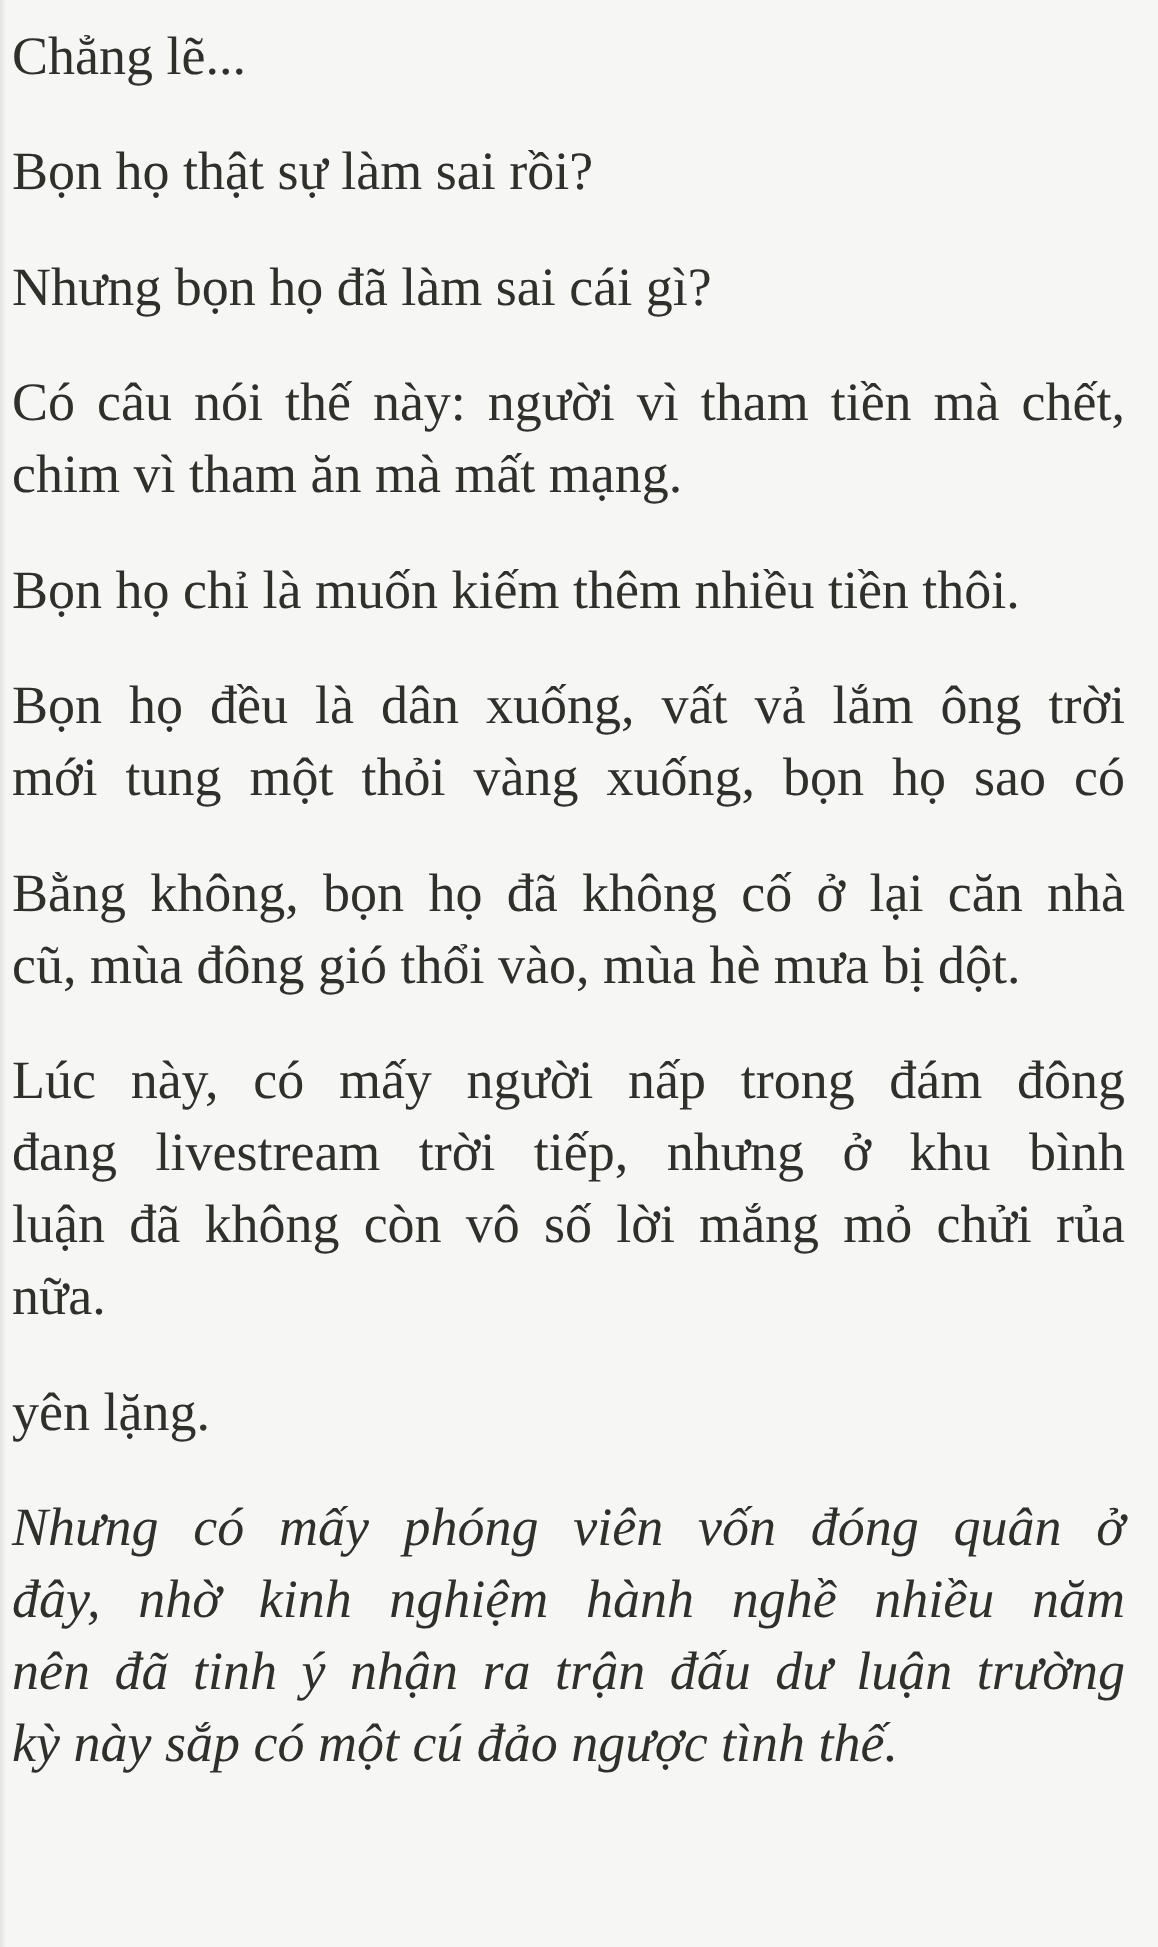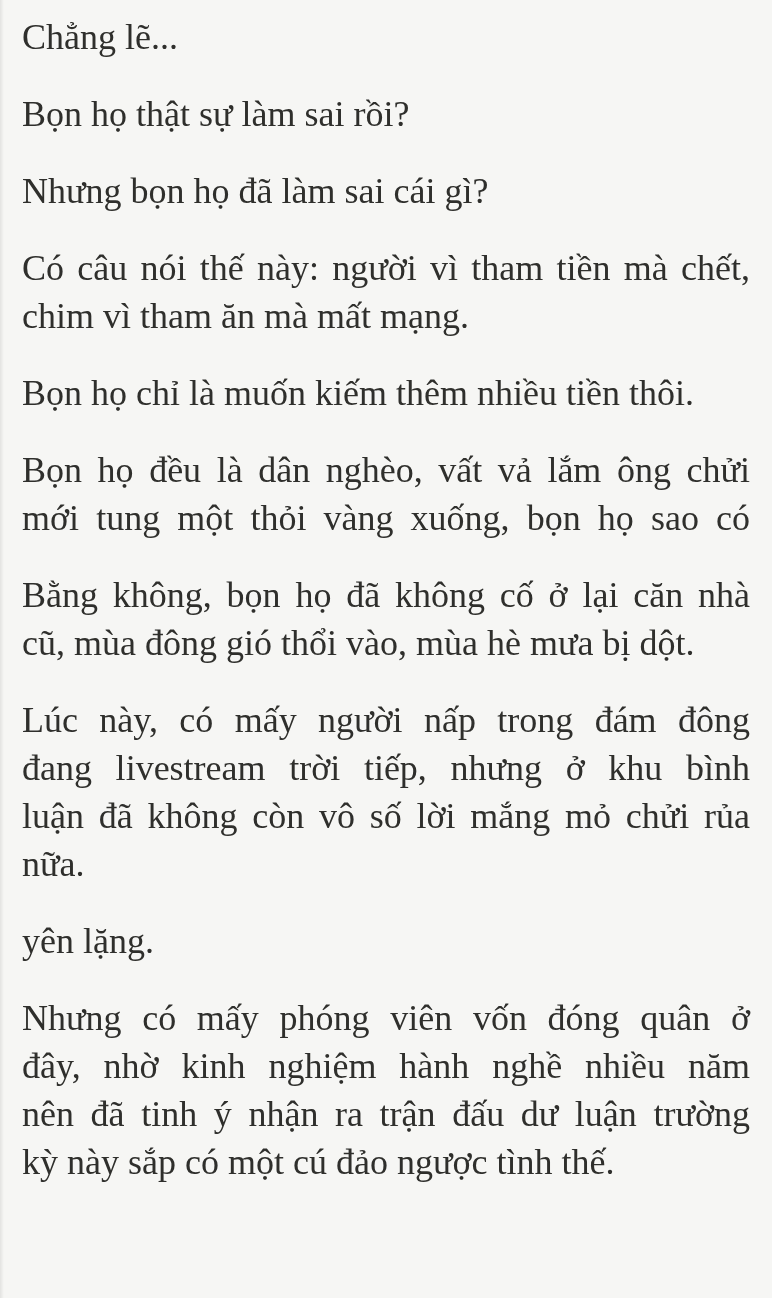--- a/index.html
+++ b/index.html
@@ -21,31 +21,32 @@
     left: 0;
     top: 0;
     bottom: 0;
     width: 4px;
     background: linear-gradient(to right, rgba(0,0,0,0.08), rgba(0,0,0,0));
     pointer-events: none;
   }
   .reader-content {
     box-sizing: border-box;
     width: 772px;
-    padding: 13px 22px 0 22px;
+    padding: 13px 22px 0 8px;
     color: #2f2f2c;
     font-size: 36px;
     line-height: 48px;
   }
   .para {
     margin: 0 0 29px 0;
     padding: 0;
   }
   .para:last-child {
     margin-bottom: 0;
+    font-style: italic;
   }
   .line {
     display: block;
     white-space: normal;
   }
   .line.just {
     text-align: justify;
     text-align-last: justify;
   }
 </style>
@@ -65,21 +66,21 @@
         <span class="line">Nhưng bọn họ đã làm sai cái gì?</span>
       </p>
       <p class="para">
         <span class="line just">Có câu nói thế này: người vì tham tiền mà chết,</span>
         <span class="line">chim vì tham ăn mà mất mạng.</span>
       </p>
       <p class="para">
         <span class="line">Bọn họ chỉ là muốn kiếm thêm nhiều tiền thôi.</span>
       </p>
       <p class="para">
-        <span class="line just">Bọn họ đều là dân nghèo, vất vả lắm ông chửi</span>
+        <span class="line just">Bọn họ đều là dân xuống, vất vả lắm ông trời</span>
         <span class="line just">mới tung một thỏi vàng xuống, bọn họ sao có</span>
       </p>
       <p class="para">
         <span class="line just">Bằng không, bọn họ đã không cố ở lại căn nhà</span>
         <span class="line">cũ, mùa đông gió thổi vào, mùa hè mưa bị dột.</span>
       </p>
       <p class="para">
         <span class="line just">Lúc này, có mấy người nấp trong đám đông</span>
         <span class="line just">đang livestream trời tiếp, nhưng ở khu bình</span>
         <span class="line just">luận đã không còn vô số lời mắng mỏ chửi rủa</span>

